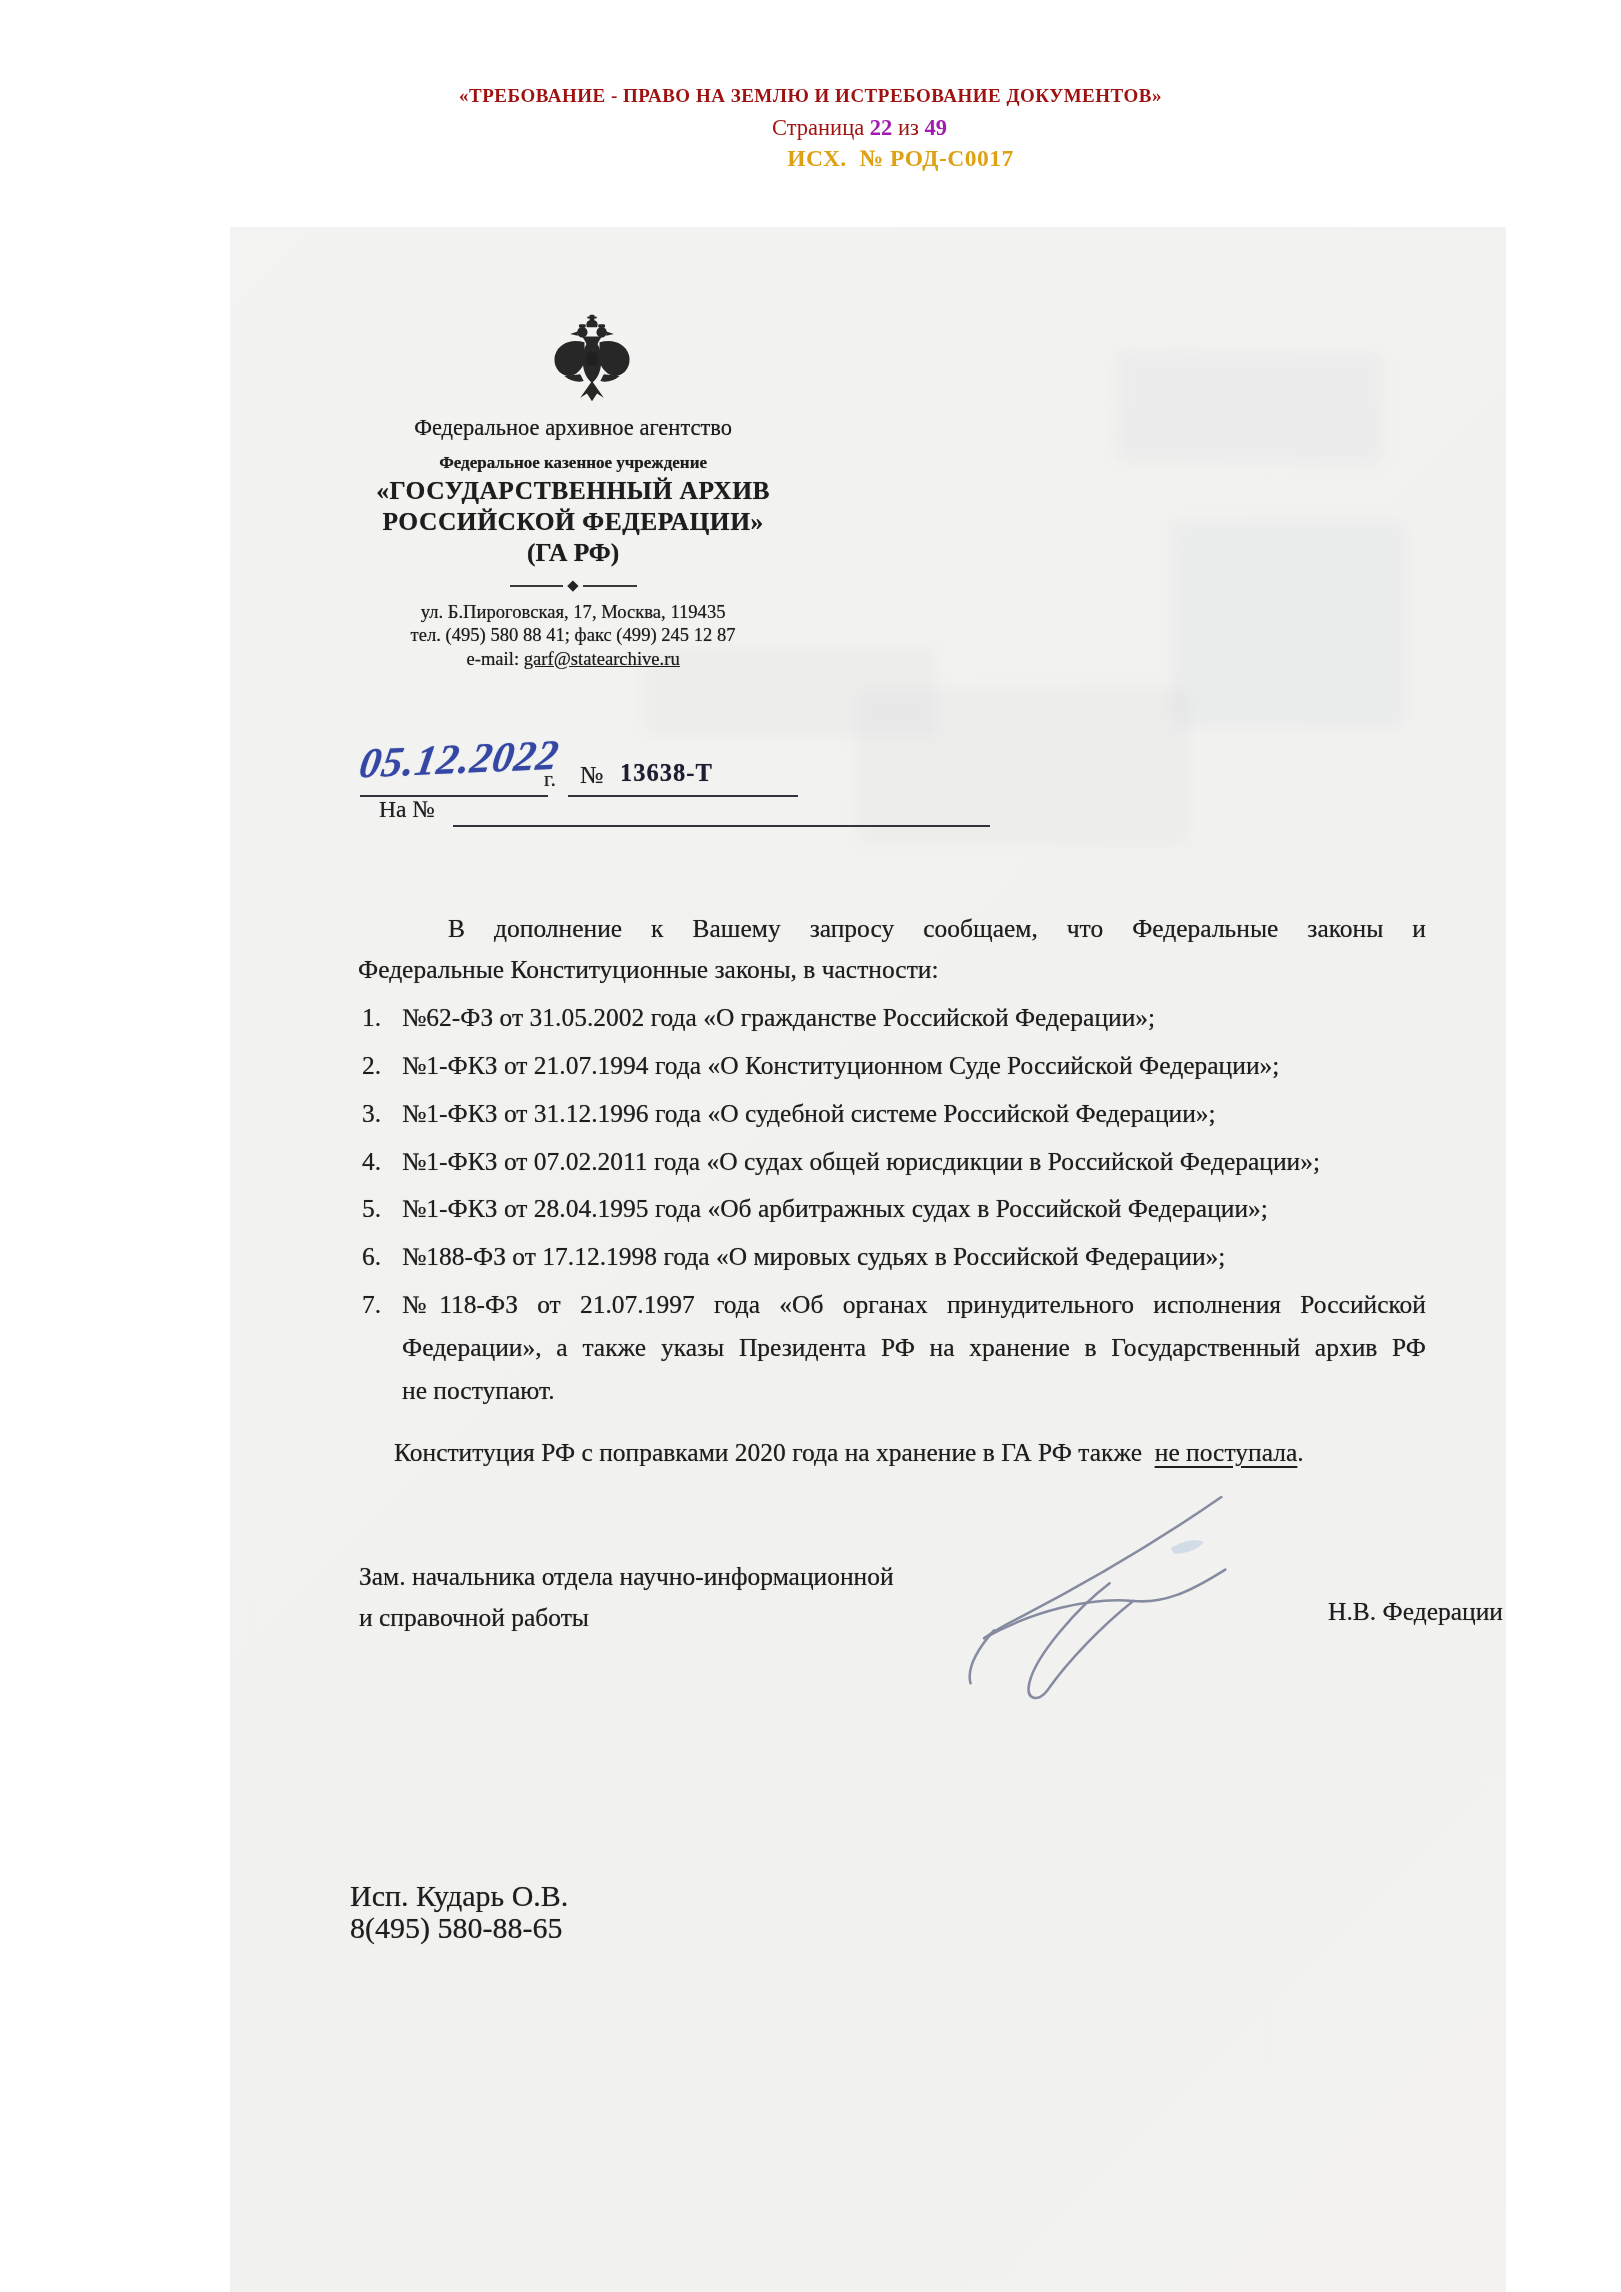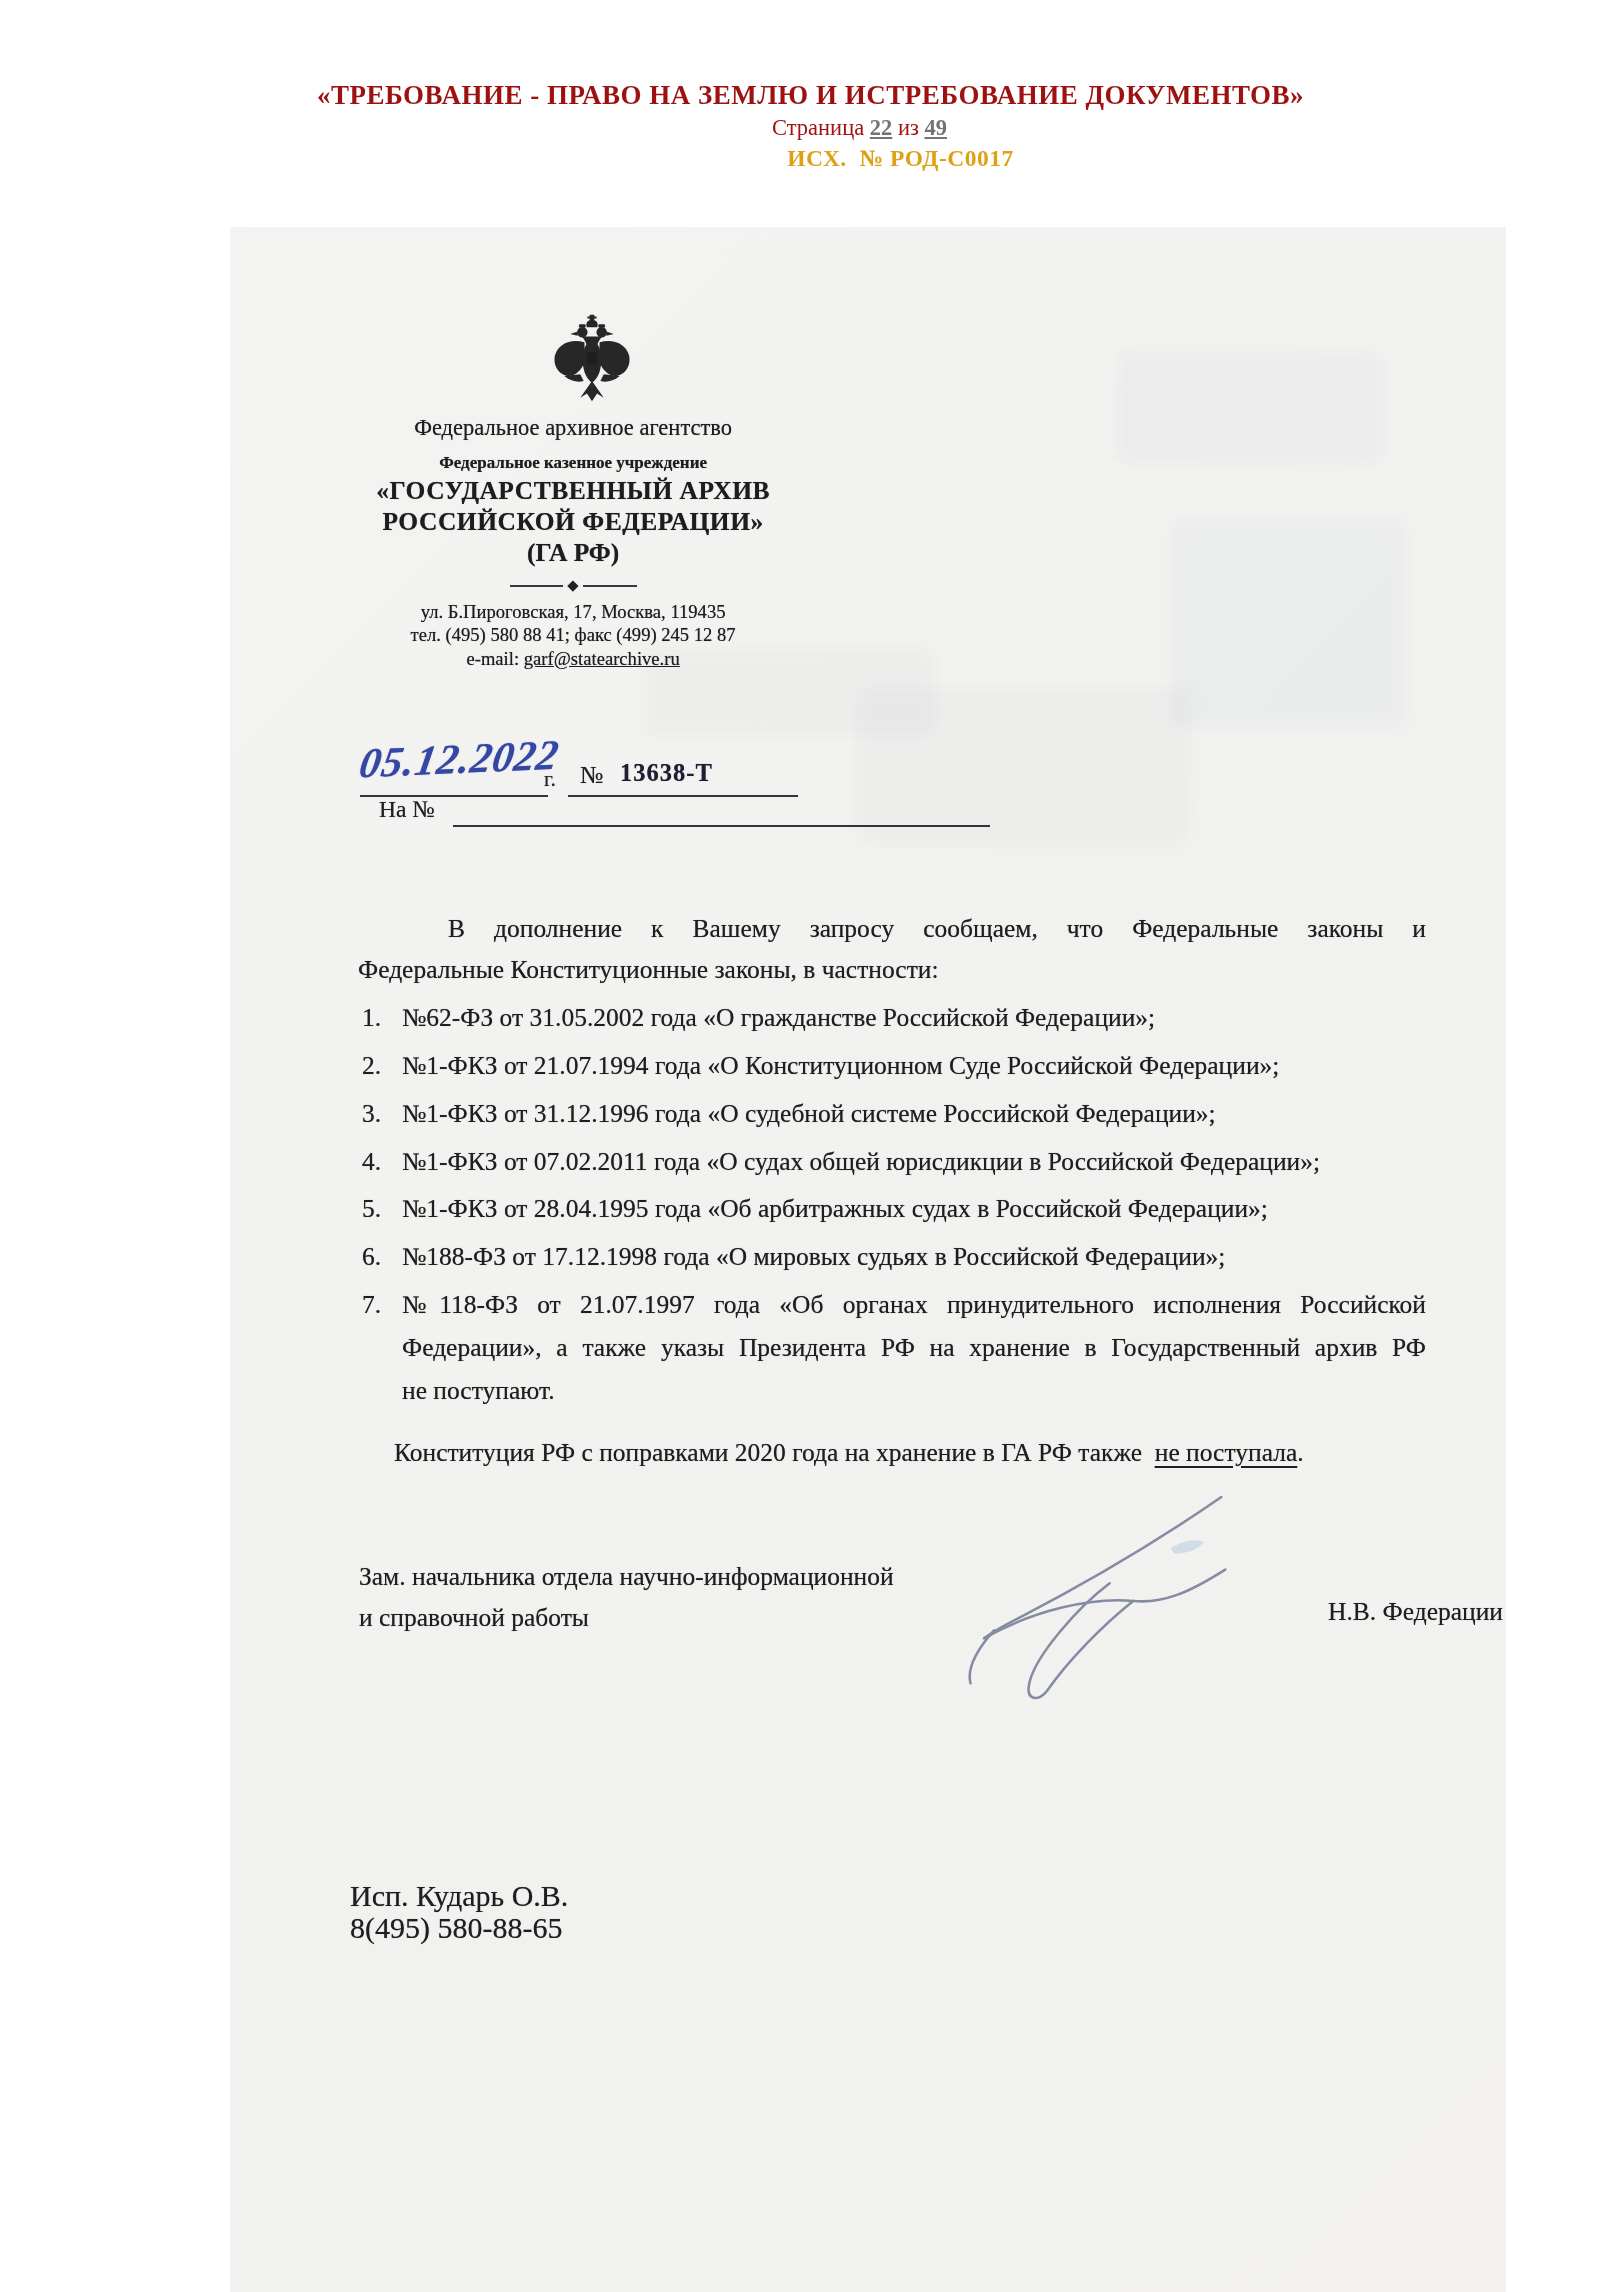--- a/index.html
+++ b/index.html
@@ -1,23 +1,23 @@
 <!DOCTYPE html>
 <html><head>
 <meta charset="utf-8">
 <style>
   html,body{margin:0;padding:0;background:#ffffff;}
   #page{position:relative;width:1621px;height:2293px;background:#ffffff;overflow:hidden;
         font-family:"Liberation Serif","DejaVu Serif",serif;}
 
   
   #doc-header{position:absolute;top:78px;left:0;width:100%;text-align:center;}
-  .hdr-title{font-size:27px;font-weight:bold;color:#9e1111;line-height:35px;letter-spacing:0.5px;}
+  .hdr-title{font-size:19px;font-weight:bold;color:#9e1111;line-height:35px;letter-spacing:0.5px;}
   .hdr-page{font-size:22.5px;color:#a11212;line-height:30px;position:relative;left:49px;}
-  .hdr-page .num{font-weight:bold;color:#737373;text-decoration:underline;}
+  .hdr-page .num{font-weight:bold;color:#a21caf;}
   .hdr-ref{font-size:23.5px;font-weight:bold;color:#dfa114;line-height:30px;position:relative;left:90px;letter-spacing:0.5px;}
 
   
   #scan{position:absolute;left:230px;top:227px;width:1276px;height:2289px;
         background:linear-gradient(135deg,#f3f3f1 0%,#f1f1ef 55%,#f3f2f0 100%);
         color:#222;}
   #scan .txt{text-shadow:0 0 0.7px rgba(25,25,25,.65);}
 
   .ghost{position:absolute;filter:blur(6.9px);border-radius:9.8px;pointer-events:none;}
 

